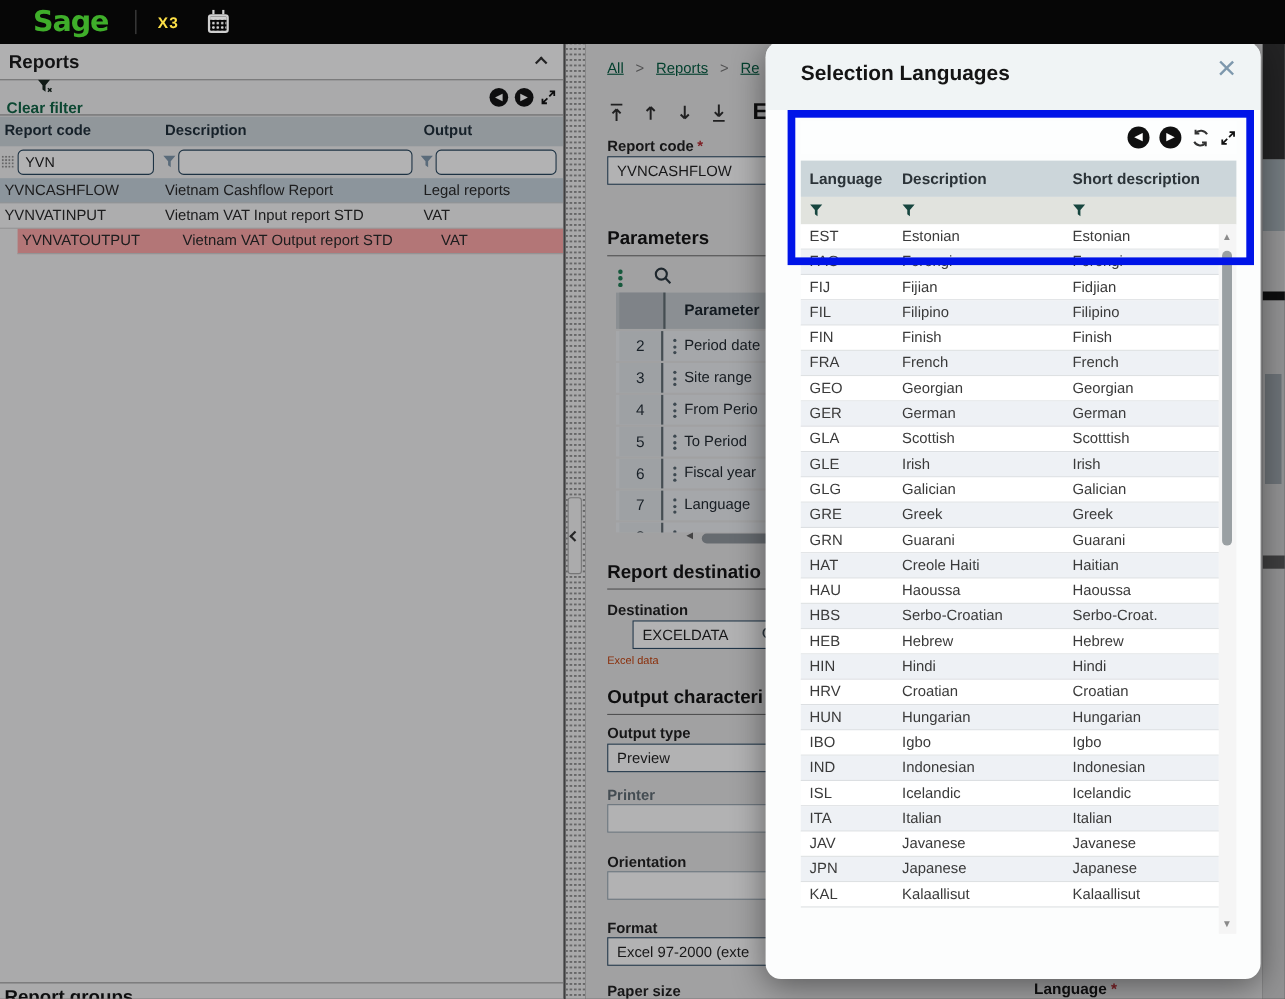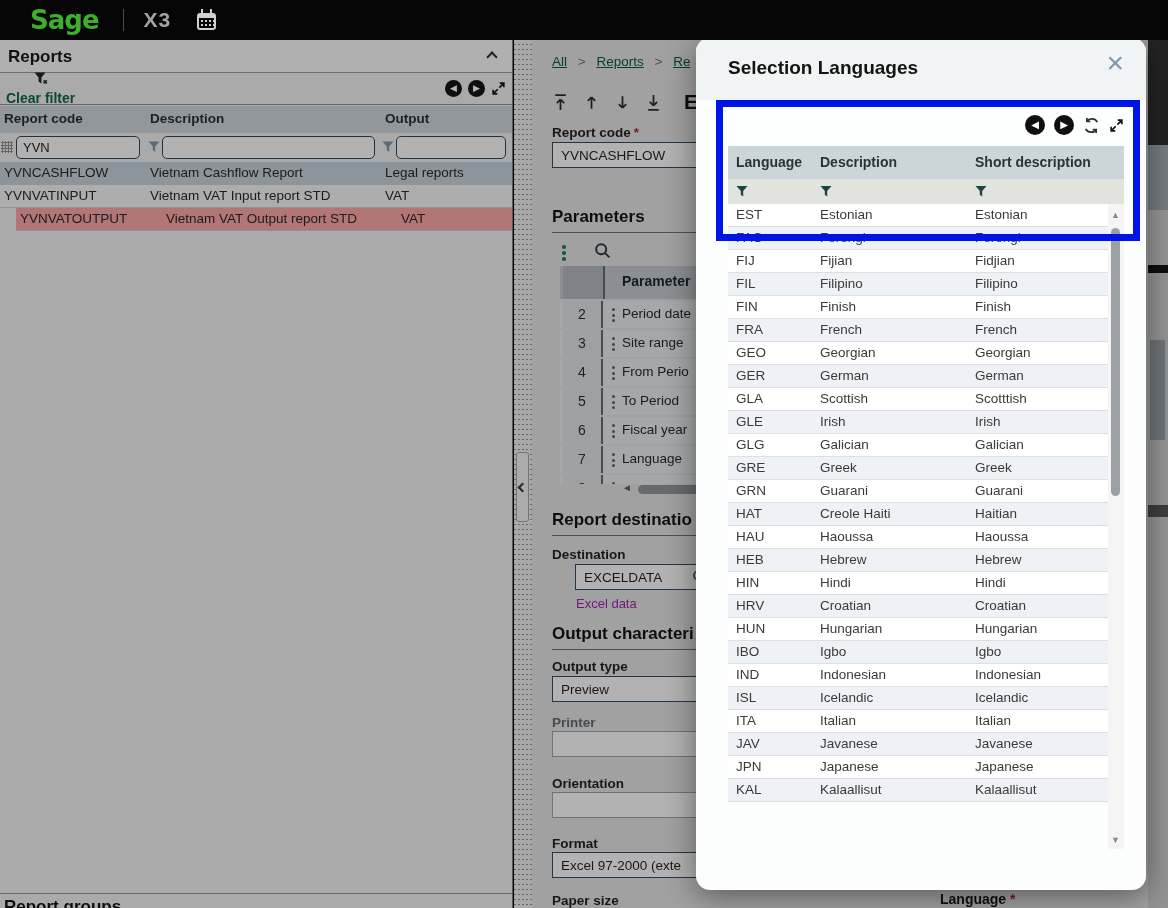--- a/index.html
+++ b/index.html
@@ -5,21 +5,21 @@
   * { box-sizing: border-box; margin: 0; padding: 0; }
   html,body { width:1168px; height:908px; overflow:hidden; background:#000;
     font-family:"Liberation Sans", sans-serif; }
 
   
   #topbar { position:absolute; left:0; top:0; width:1168px; height:40px; background:#060606;
     display:flex; align-items:center; z-index:60; }
   .brand { margin-left:30px; font-size:26px; font-weight:700; letter-spacing:-1px; color:#3fae2a;
     font-family:"DejaVu Sans", sans-serif; }
   .tb-div { width:1px; height:22px; background:#4a4a4a; margin:0 20px 0 24px; }
-  .product { font-size:21px; font-weight:700; color:#a3a3a3; letter-spacing:1px; }
+  .product { font-size:14px; font-weight:700; color:#fde047; letter-spacing:1px; }
   .cal { position:relative; width:19px; height:17px; border:2px solid #cfcfcf; border-radius:3px;
     margin-left:26px; margin-top:3px;
     background:
       radial-gradient(circle, #cfcfcf 1px, transparent 1.3px) 2px 5px / 4px 4px no-repeat padding-box;
     background-size:4px 4px; background-repeat:repeat; background-position:1px 4px; }
   .cal::before, .cal::after { content:""; position:absolute; top:-6px; width:2px; height:4px; background:#cfcfcf; }
   .cal::before { left:2px; } .cal::after { right:2px; }
   .cal i { position:absolute; left:0; right:0; top:0; height:3px; background:#cfcfcf; }
 
   
@@ -72,21 +72,21 @@
   .m-toolbar { position:absolute; left:20px; top:50px; display:flex; align-items:center; gap:14px; }
   .m-title { font-size:21px; font-weight:700; color:#101010; margin-left:8px; }
   .lbl { position:absolute; font-size:13.5px; font-weight:700; color:#1d1d1d; }
   .lbl .req { color:#b0272e; margin-left:3px; }
   .lbl.dis { color:#5e6a72; }
   .inp { position:absolute; height:26px; border:1.5px solid #2c4a63; background:#fbfbfb;
     font-size:13.5px; color:#1e1e1e; padding:0 8px; font-family:inherit; }
   .inp.light { border-color:#93a2ad; }
   .sect { position:absolute; font-size:17px; font-weight:700; color:#101010; }
   .hr { position:absolute; height:0; border-top:1.5px solid #6f6f6f; }
-  .help { position:absolute; font-size:13px; color:#a21caf;margin-left:24px; }
+  .help { position:absolute; font-size:10px; color:#c2410c; }
   .kebab { display:inline-flex; flex-direction:column; gap:2.5px; }
   .kebab i { width:3.5px; height:3.5px; border-radius:50%; background:#1e7b52; }
   .kebab.slate i { width:3px; height:3px; background:#54646e; }
   .ptable-head { position:absolute; left:28px; top:226px; width:560px; height:33px; background:#c3c9cd; }
   .ptable-numhead { position:absolute; left:31px; top:226px; width:42px; height:33px; background:#b2b8bd;
     border-right:2px solid #5f6a70; }
   .ptable-headlbl { position:absolute; left:90px; top:233px; font-size:14px; font-weight:700; color:#17222a; }
   .p-rows { position:absolute; left:28px; top:261px; width:560px; }
   .p-row { position:relative; height:27px; margin-bottom:2px; background:#e8ebee; }
   .p-row .num { position:absolute; left:3px; top:5px; width:40px; text-align:center; font-size:14px; color:#1f2a33;
@@ -504,20 +504,25 @@
         <span class="lc2">Creole Haiti</span>
         <span class="lc3">Haitian</span>
       </div>
 
       <div class="lang-row">
         <span class="lc1">HAU</span>
         <span class="lc2">Haoussa</span>
         <span class="lc3">Haoussa</span>
       </div>
 
+      <div class="lang-row">
+        <span class="lc1">HBS</span>
+        <span class="lc2">Serbo-Croatian</span>
+        <span class="lc3">Serbo-Croat.</span>
+      </div>
 
       <div class="lang-row">
         <span class="lc1">HEB</span>
         <span class="lc2">Hebrew</span>
         <span class="lc3">Hebrew</span>
       </div>
 
       <div class="lang-row">
         <span class="lc1">HIN</span>
         <span class="lc2">Hindi</span>

